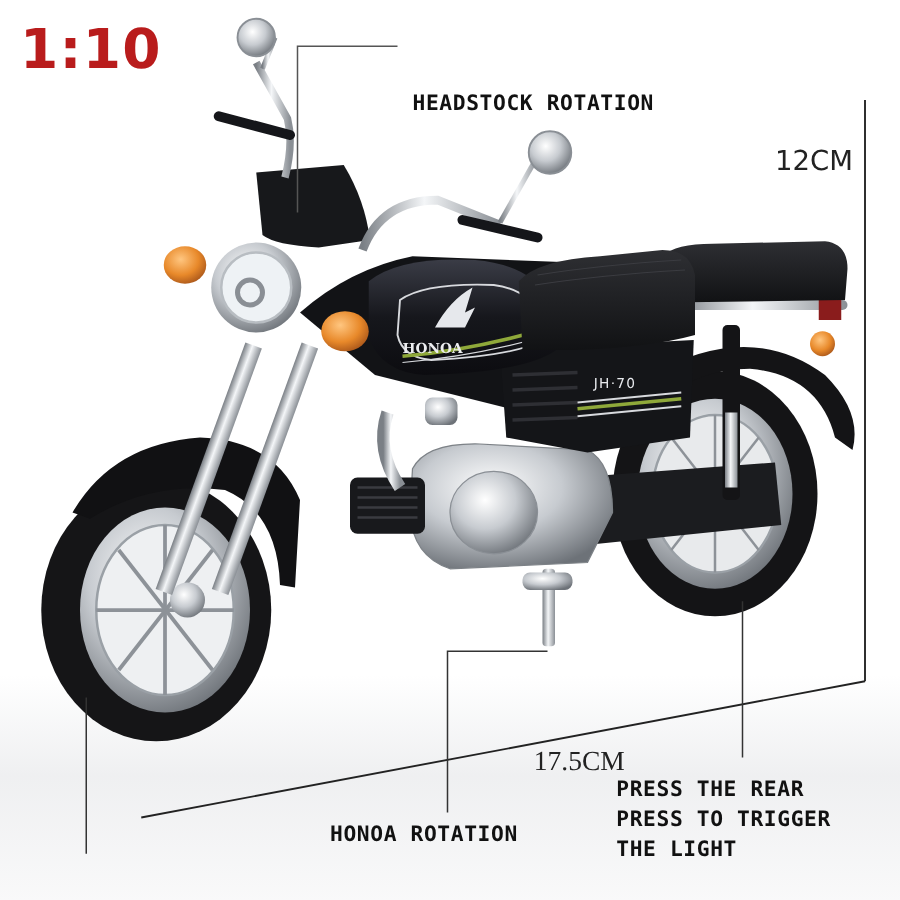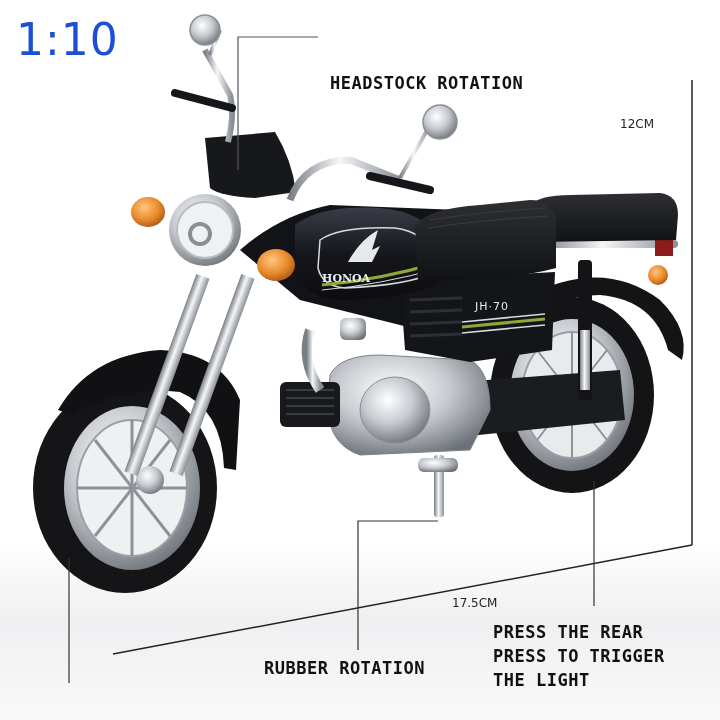--- a/index.html
+++ b/index.html
@@ -8,32 +8,32 @@
     background: #ffffff;
     font-family: "DejaVu Sans", sans-serif;
   }
   .stage { position: absolute; inset: 0; width: 720px; height: 720px; }
   .bg-shade {
     position: absolute; left: 0; top: 540px; width: 720px; height: 180px;
     background: linear-gradient(180deg, rgba(235,236,238,0) 0%, rgba(232,233,235,0.7) 45%, rgba(245,245,246,0.6) 100%);
   }
   .scale-label {
     position: absolute; left: 16px; top: 18px;
-    font-family: "DejaVu Sans", sans-serif; font-weight: normal;
-    font-size: 44px; letter-spacing: 1px; color: #1d4ed8; line-height: 1;
+    font-family: "DejaVu Sans", sans-serif; font-weight: bold;
+    font-size: 44px; letter-spacing: 1px; color: #b91c1c; line-height: 1;
   }
   .callout {
     position: absolute;
     font-family: "DejaVu Sans Mono", monospace; font-weight: bold;
     font-size: 17px; color: #111; letter-spacing: 0.5px; line-height: 24px;
     white-space: nowrap;
   }
   .dim {
     position: absolute;
-    font-family: "DejaVu Sans", sans-serif; font-size: 12px; color: #222;
+    font-family: "DejaVu Sans", sans-serif; font-size: 22px; color: #222;
     letter-spacing: 0;
     text-align: right;
   }
   svg.bike { position: absolute; left: 0; top: 0; }
   svg.lines { position: absolute; left: 0; top: 0; pointer-events: none; }
 </style>
 </head>
 <body>
 
 <div class="stage">
@@ -188,23 +188,23 @@
 
     <line x1="69" y1="558" x2="69" y2="683" stroke="#333" stroke-width="1.2"></line>
   </svg>
 
   <div class="scale-label">1:10</div>
 
   <div class="callout" style="left:330px; top:26px;margin-top:45px;">HEADSTOCK ROTATION</div>
 
   <div class="dim" style="left:620px; top:117px;">12CM</div>
 
-  <div class="dim" style="left:452px; top:596px;">17.5CM</div>
+  <div class="dim" style="left:427px; top:596px;font-family:Liberation Serif, serif;">17.5CM</div>
 
   <div class="callout" style="left:493px; top:620px;">
     <div>PRESS THE REAR</div>
     <div>PRESS TO TRIGGER</div>
     <div>THE LIGHT</div>
   </div>
 
-  <div class="callout" style="left:264px; top:656px;">RUBBER ROTATION</div>
+  <div class="callout" style="left:264px; top:656px;">HONOA ROTATION</div>
 
 </div>
 
 </body></html>

